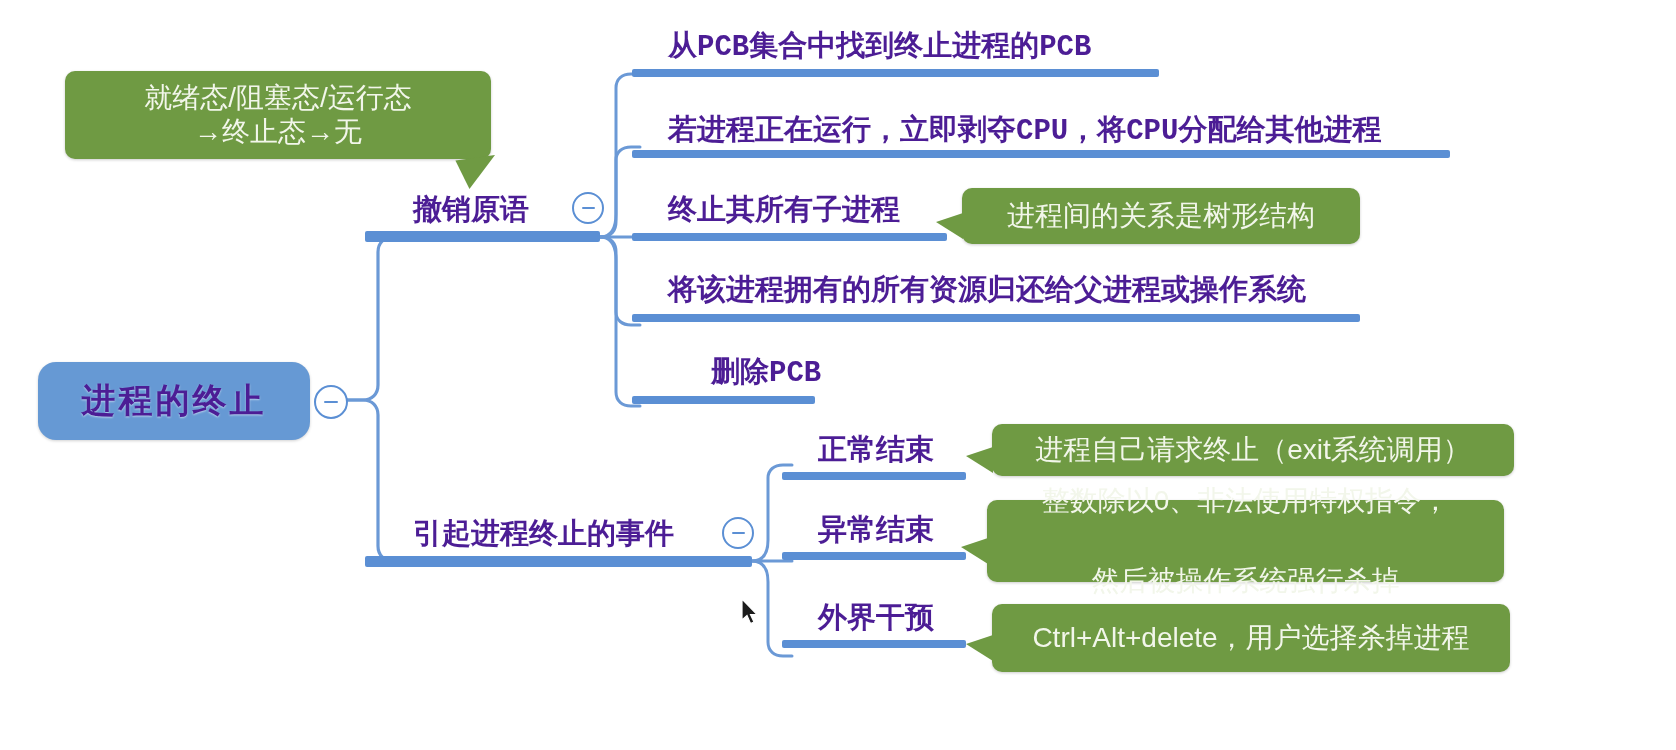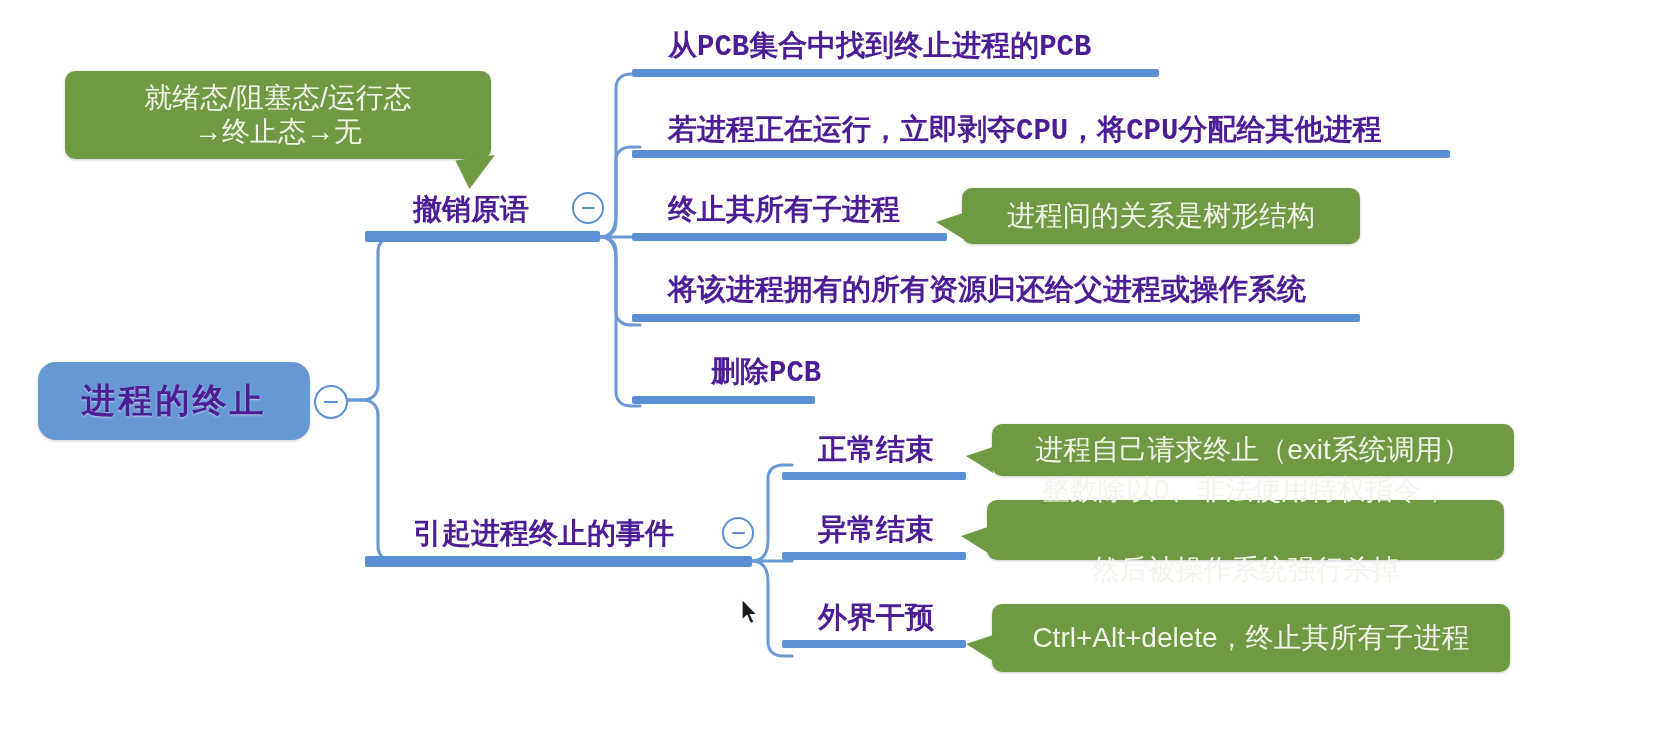--- a/index.html
+++ b/index.html
@@ -170,28 +170,28 @@
   <div class="callout" style="left:962px;top:188px;width:398px;height:56px;font-size:28px;">
     <span class="txt">进程间的关系是树形结构</span>
     <span class="tail tail-left"></span>
   </div>
 
   <div class="callout" style="left:992px;top:424px;width:522px;height:52px;font-size:28px;">
     <span class="txt">进程自己请求终止（exit系统调用）</span>
     <span class="tail tail-left"></span>
   </div>
 
-  <div class="callout" style="left:987px;top:500px;width:517px;height:60px;font-size:28px;flex-direction:column;gap:46px;">
+  <div class="callout" style="left:987px;top:500px;width:517px;height:82px;font-size:28px;flex-direction:column;gap:46px;">
     <span class="txt">整数除以0、非法使用特权指令，</span>
     <span class="txt">然后被操作系统强行杀掉</span>
     <span class="tail tail-left"></span>
   </div>
 
   <div class="callout" style="left:992px;top:604px;width:518px;height:68px;font-size:28px;">
-    <span class="txt">Ctrl+Alt+delete，终止其所有子进程</span>
+    <span class="txt">Ctrl+Alt+delete，用户选择杀掉进程</span>
     <span class="tail tail-left"></span>
   </div>
 
   <svg class="cursor" style="left:740px;top:598px;" width="22" height="30" viewBox="0 0 22 30" xmlns="http://www.w3.org/2000/svg">
     <path d="M2,1 L2,22 L7,17.5 L10.5,25.5 L14,24 L10.5,16.5 L17,16.5 Z" fill="#1c1c1c" stroke="#ffffff" stroke-width="1.2"></path>
   </svg>
 
 </div>
 
 </body></html>

